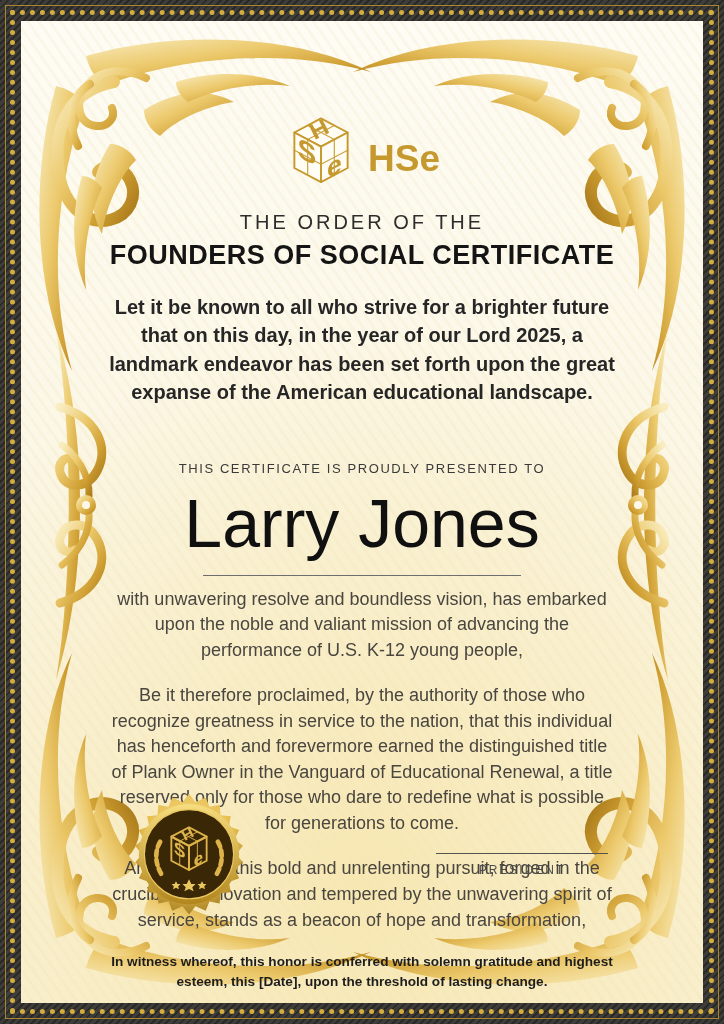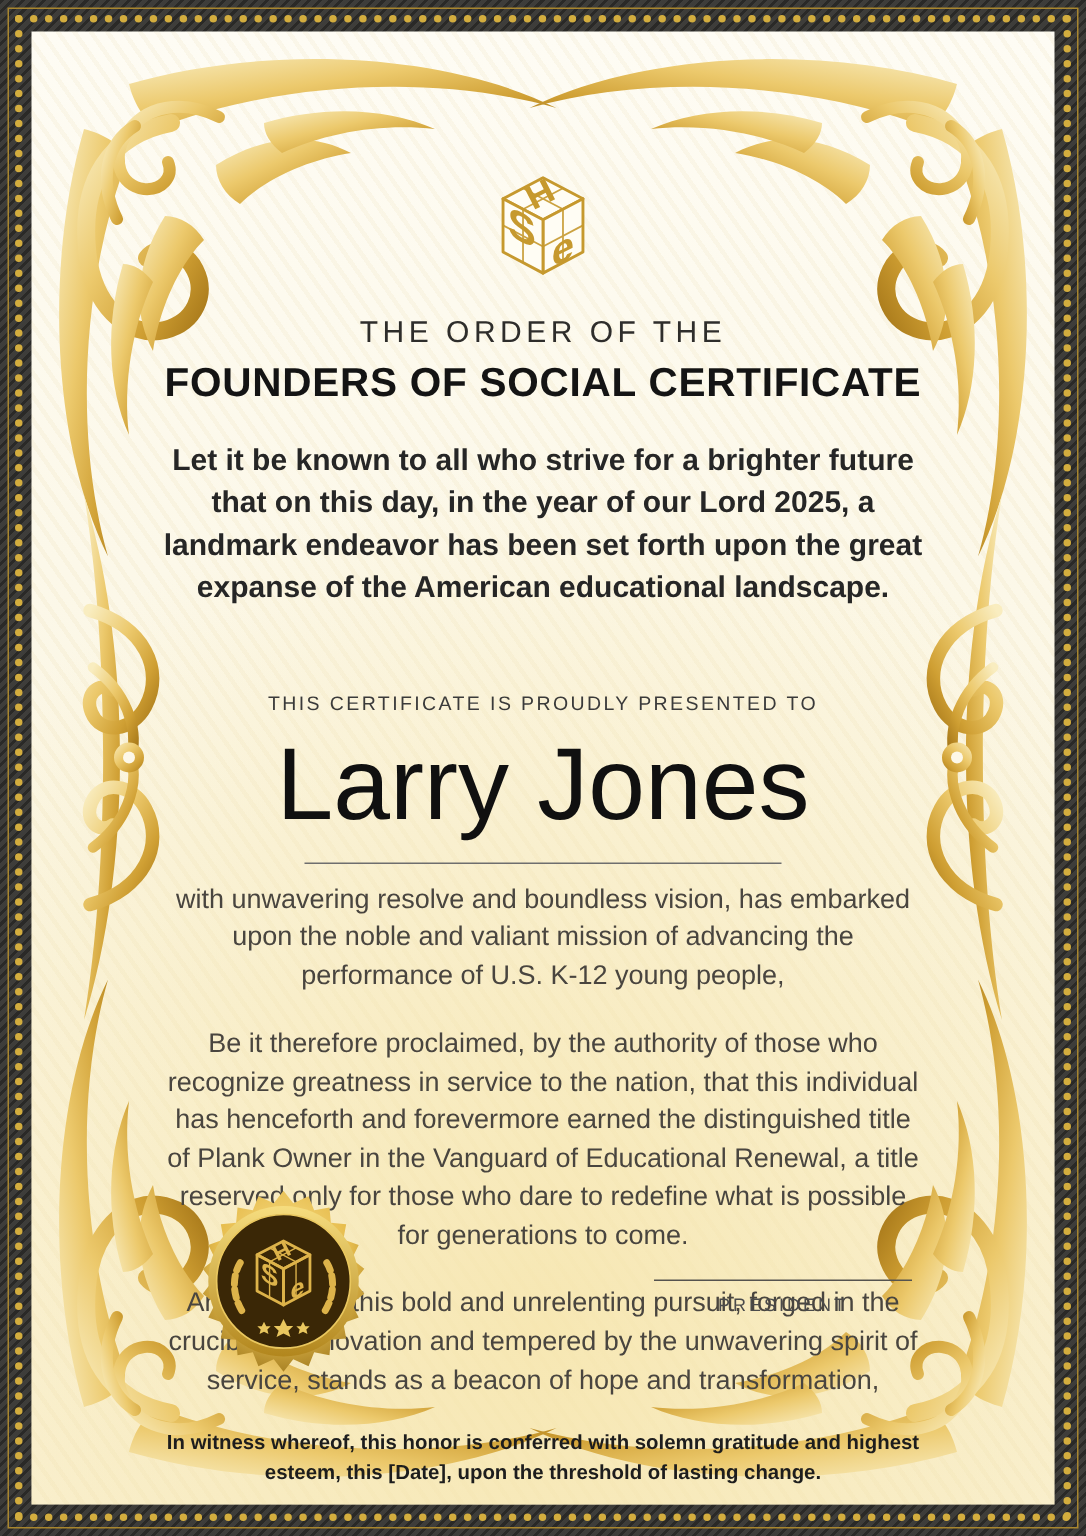--- a/index.html
+++ b/index.html
@@ -102,20 +102,21 @@
           <line x1="68" y1="40.5" x2="68" y2="88.5"></line>
           <line x1="14" y1="55" x2="50" y2="74"></line>
           <line x1="86" y1="55" x2="50" y2="74"></line>
         </g>
         <g fill="#c6992e" font-family="Liberation Sans, sans-serif" font-weight="700" text-anchor="middle">
           <text font-size="34" transform="translate(52,36) rotate(-27) scale(1,0.9)">H</text>
           <text font-size="38" transform="translate(31,70) skewY(27)">S</text>
           <text font-size="36" transform="translate(68,88) skewY(-27)">e</text>
         </g>
       </svg>
+      <div class="wordmark">HSe</div>
     </div>
 
     <div class="eyebrow">THE ORDER OF THE</div>
     <div class="title">FOUNDERS OF SOCIAL CERTIFICATE</div>
 
     <p class="intro">Let it be known to all who strive for a brighter future that on this day, in the year of our Lord 2025, a landmark endeavor has been set forth upon the great expanse of the American educational landscape.</p>
 
     <div class="presented">THIS CERTIFICATE IS PROUDLY PRESENTED TO</div>
 
     <div class="recipient">Larry Jones</div>

